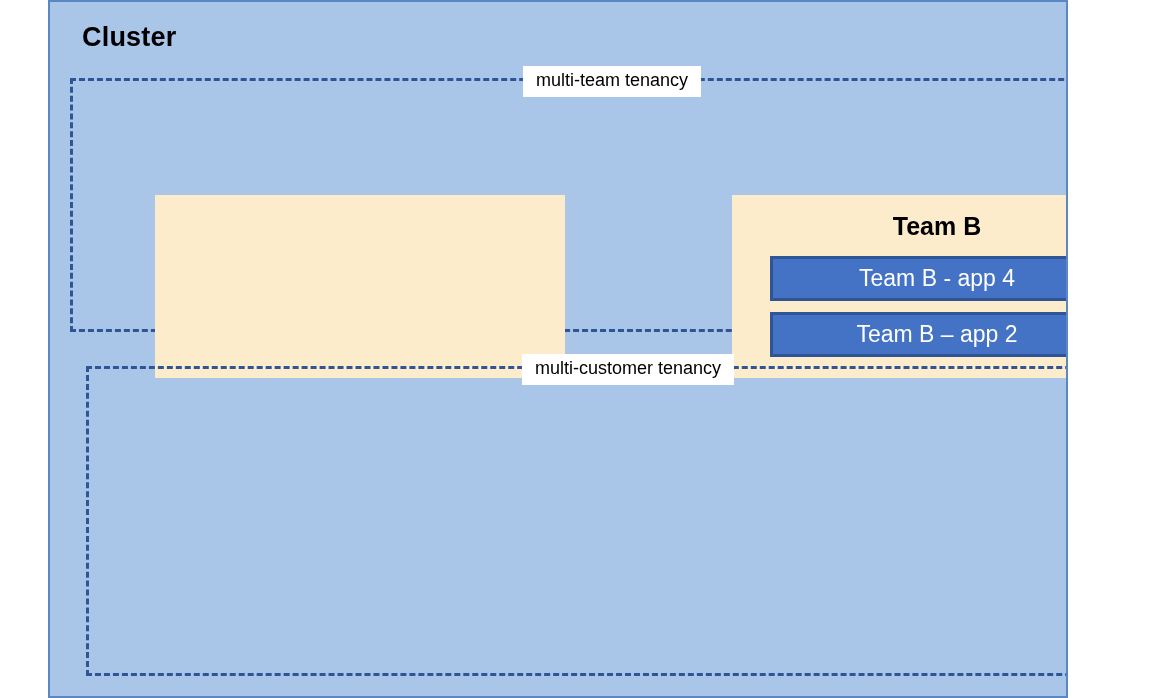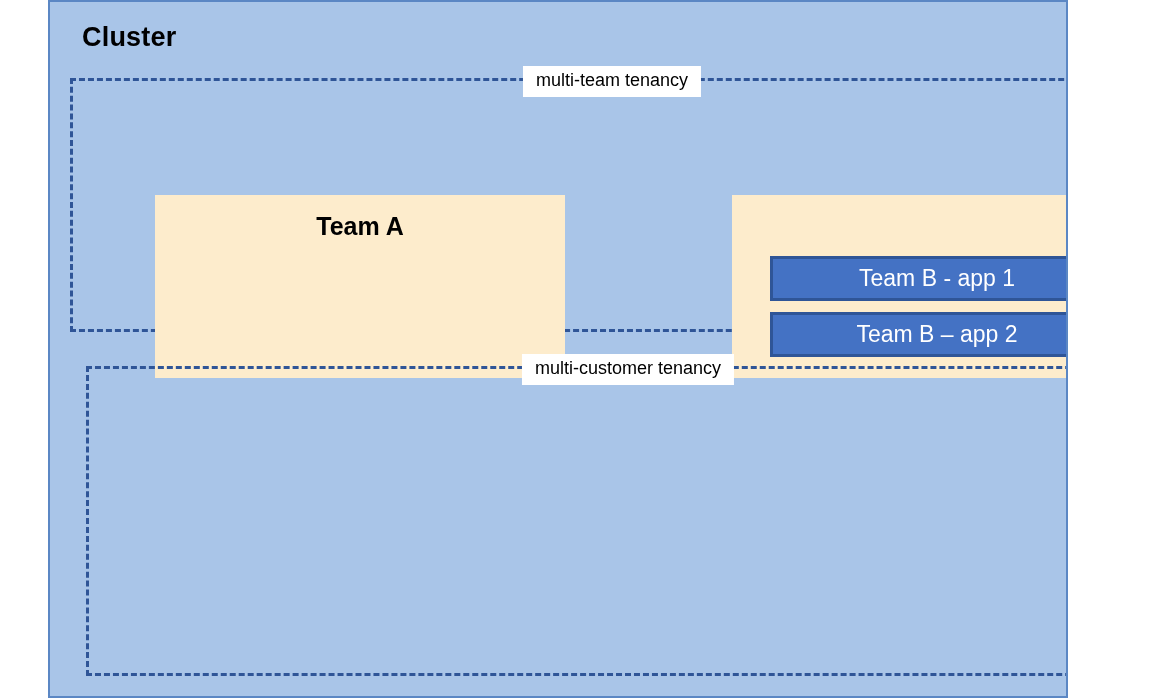--- a/index.html
+++ b/index.html
@@ -145,26 +145,26 @@
 
 <div id="canvas">
 
   <div id="cluster-title">Cluster</div>
 
   <div class="tenancy-group" id="multi-team-group">
 
     <div class="tenancy-label">multi-team tenancy</div>
 
     <div class="team-panel" id="team-a-panel">
-      <div class="team-title">Team A</div>
     </div>
 
     <div class="team-panel" id="team-b-panel">
+      <div class="team-title">Team B</div>
       <div id="team-b-apps">
-        <div class="app-box thick">Team B - app 1</div>
+        <div class="app-box thick">Team B - app 4</div>
         <div class="app-box thick">Team B – app 2</div>
       </div>
     </div>
   </div>
 
   <div class="tenancy-group" id="multi-customer-group">
 
     <div class="tenancy-label">multi-customer tenancy</div>
 
   </div>

